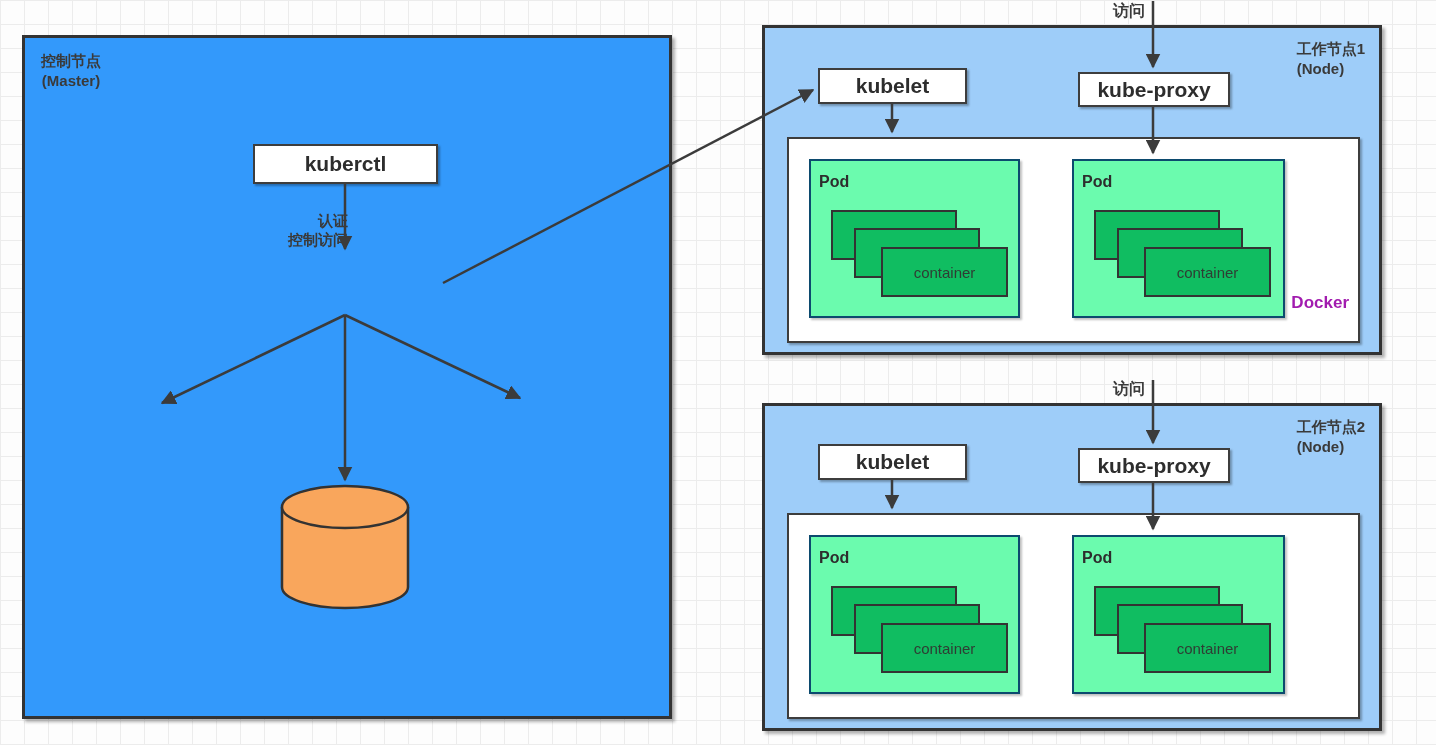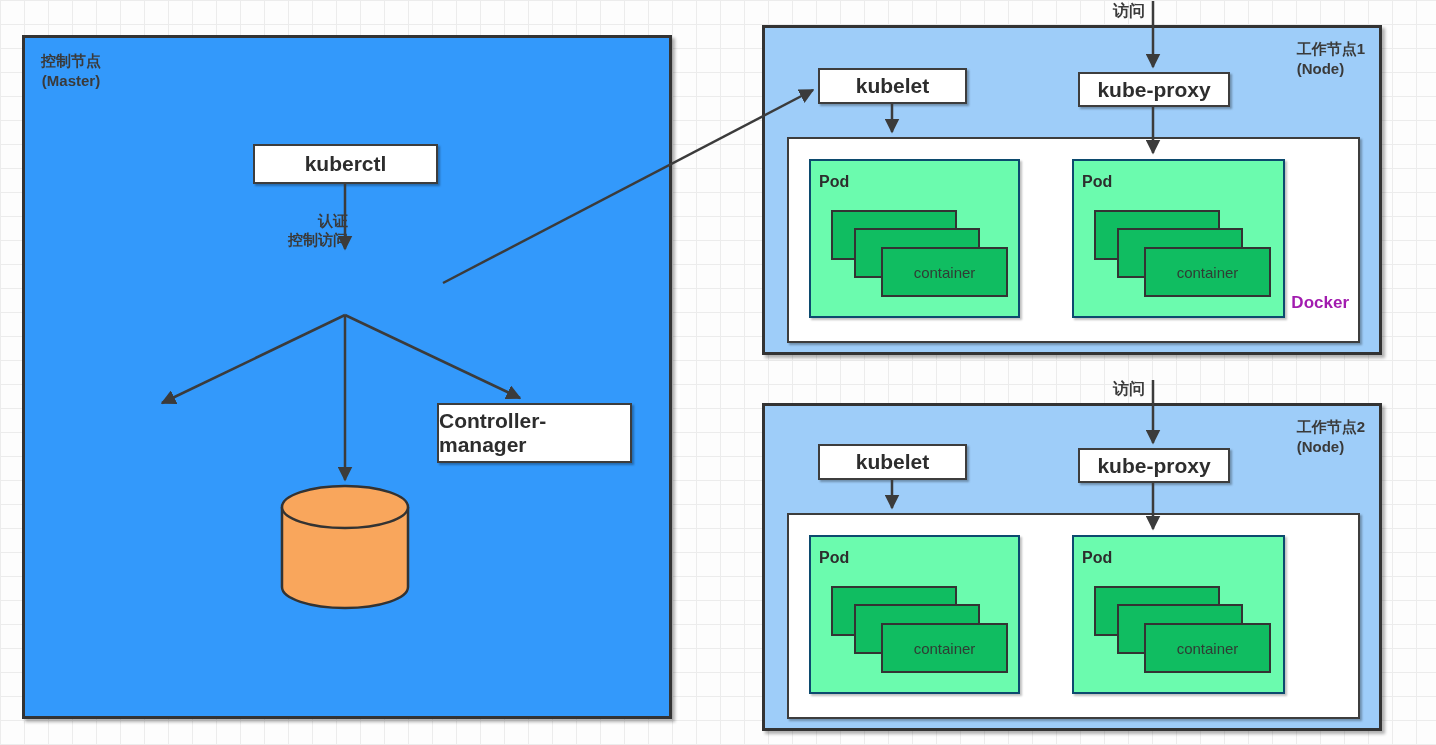--- a/index.html
+++ b/index.html
@@ -94,23 +94,20 @@
     <span>kuberctl</span>
   </div>
 
   <div class="auth-label" style="left:248px;top:211px;width:100px;">
     <div>认证</div>
     <div>控制访问</div>
   </div>
 
 
 
-  <div class="white-box" style="left:437px;top:403px;width:195px;height:60px;">
-    <span>Controller-manager</span>
-  </div>
 
   <div class="etcd-label">etcd</div>
 
   <div class="region" style="left:762px;top:25px;width:620px;height:330px;background:#9ecdf9;">
     <div class="region-label node-title" style="right:14px;top:11px;">
       <div>工作节点1</div>
       <div>(Node)</div>
     </div>
   </div>
 

